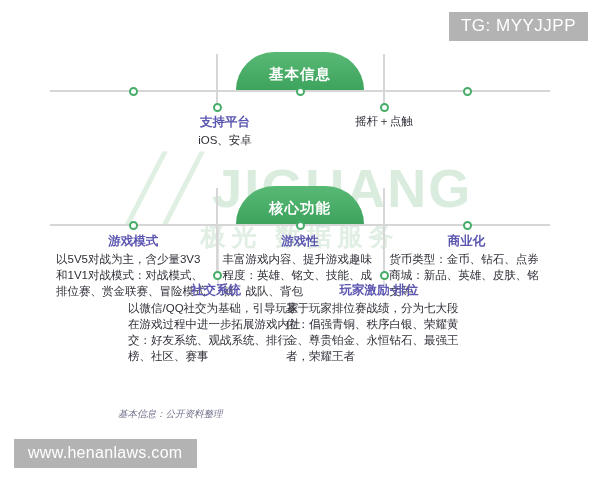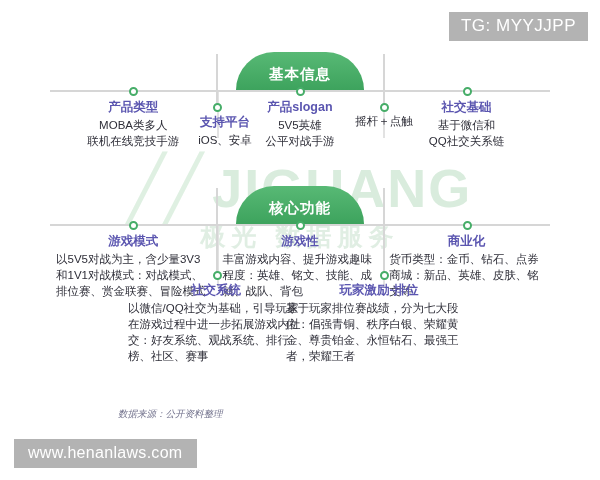--- a/index.html
+++ b/index.html
@@ -222,37 +222,20 @@
         <span class="cap-label">基本信息</span>
       </div>
     </div>
 
     <div class="rule">
       <span class="dot" style="left:83px;"></span>
       <span class="dot" style="left:250px;"></span>
       <span class="dot" style="left:417px;"></span>
     </div>
 
-    <div class="cols basic-cols">
-      <div class="col">
-        <div class="col-title">产品类型</div>
-        <div class="col-body" style="white-space:pre-line;">MOBA类多人
-联机在线竞技手游</div>
-      </div>
-      <div class="col bordered">
-        <div class="col-title">产品slogan</div>
-        <div class="col-body" style="white-space:pre-line;">5V5英雄
-公平对战手游</div>
-      </div>
-      <div class="col bordered">
-        <div class="col-title">社交基础</div>
-        <div class="col-body" style="white-space:pre-line;">基于微信和
-QQ社交关系链</div>
-      </div>
-    </div>
 
     <span class="stem" style="left:166px; top:2px; height:52px;"></span>
     <span class="dot" style="position:absolute; left:167px; top:55px;"></span>
     <div class="basic-sub" style="left:90px; top:62px;">
       <div class="col-title">支持平台</div>
       <div class="col-body">iOS、安卓</div>
     </div>
 
     <span class="stem" style="left:333px; top:2px; height:52px;"></span>
     <span class="dot" style="position:absolute; left:334px; top:55px;"></span>
@@ -298,17 +281,17 @@
     </div>
 
     <span class="stem" style="left:333px; top:2px; height:86px;"></span>
     <span class="dot" style="position:absolute; left:334px; top:89px;"></span>
     <div style="position:absolute; left:236px; top:96px; width:186px;">
       <div class="col-title">玩家激励-排位</div>
       <div class="col-body left">基于玩家排位赛战绩，分为七大段位：倡强青铜、秩序白银、荣耀黄金、尊贵铂金、永恒钻石、最强王者，荣耀王者</div>
     </div>
   </div>
 
-  <div class="footnote">数据来源：公开资料整理</div>
+  <div class="footnote">基本信息：公开资料整理</div>
 </div>
 
 <div class="tg-badge">TG: MYYJJPP</div>
 <div class="site-bar">www.henanlaws.com</div>
 
 </body></html>

